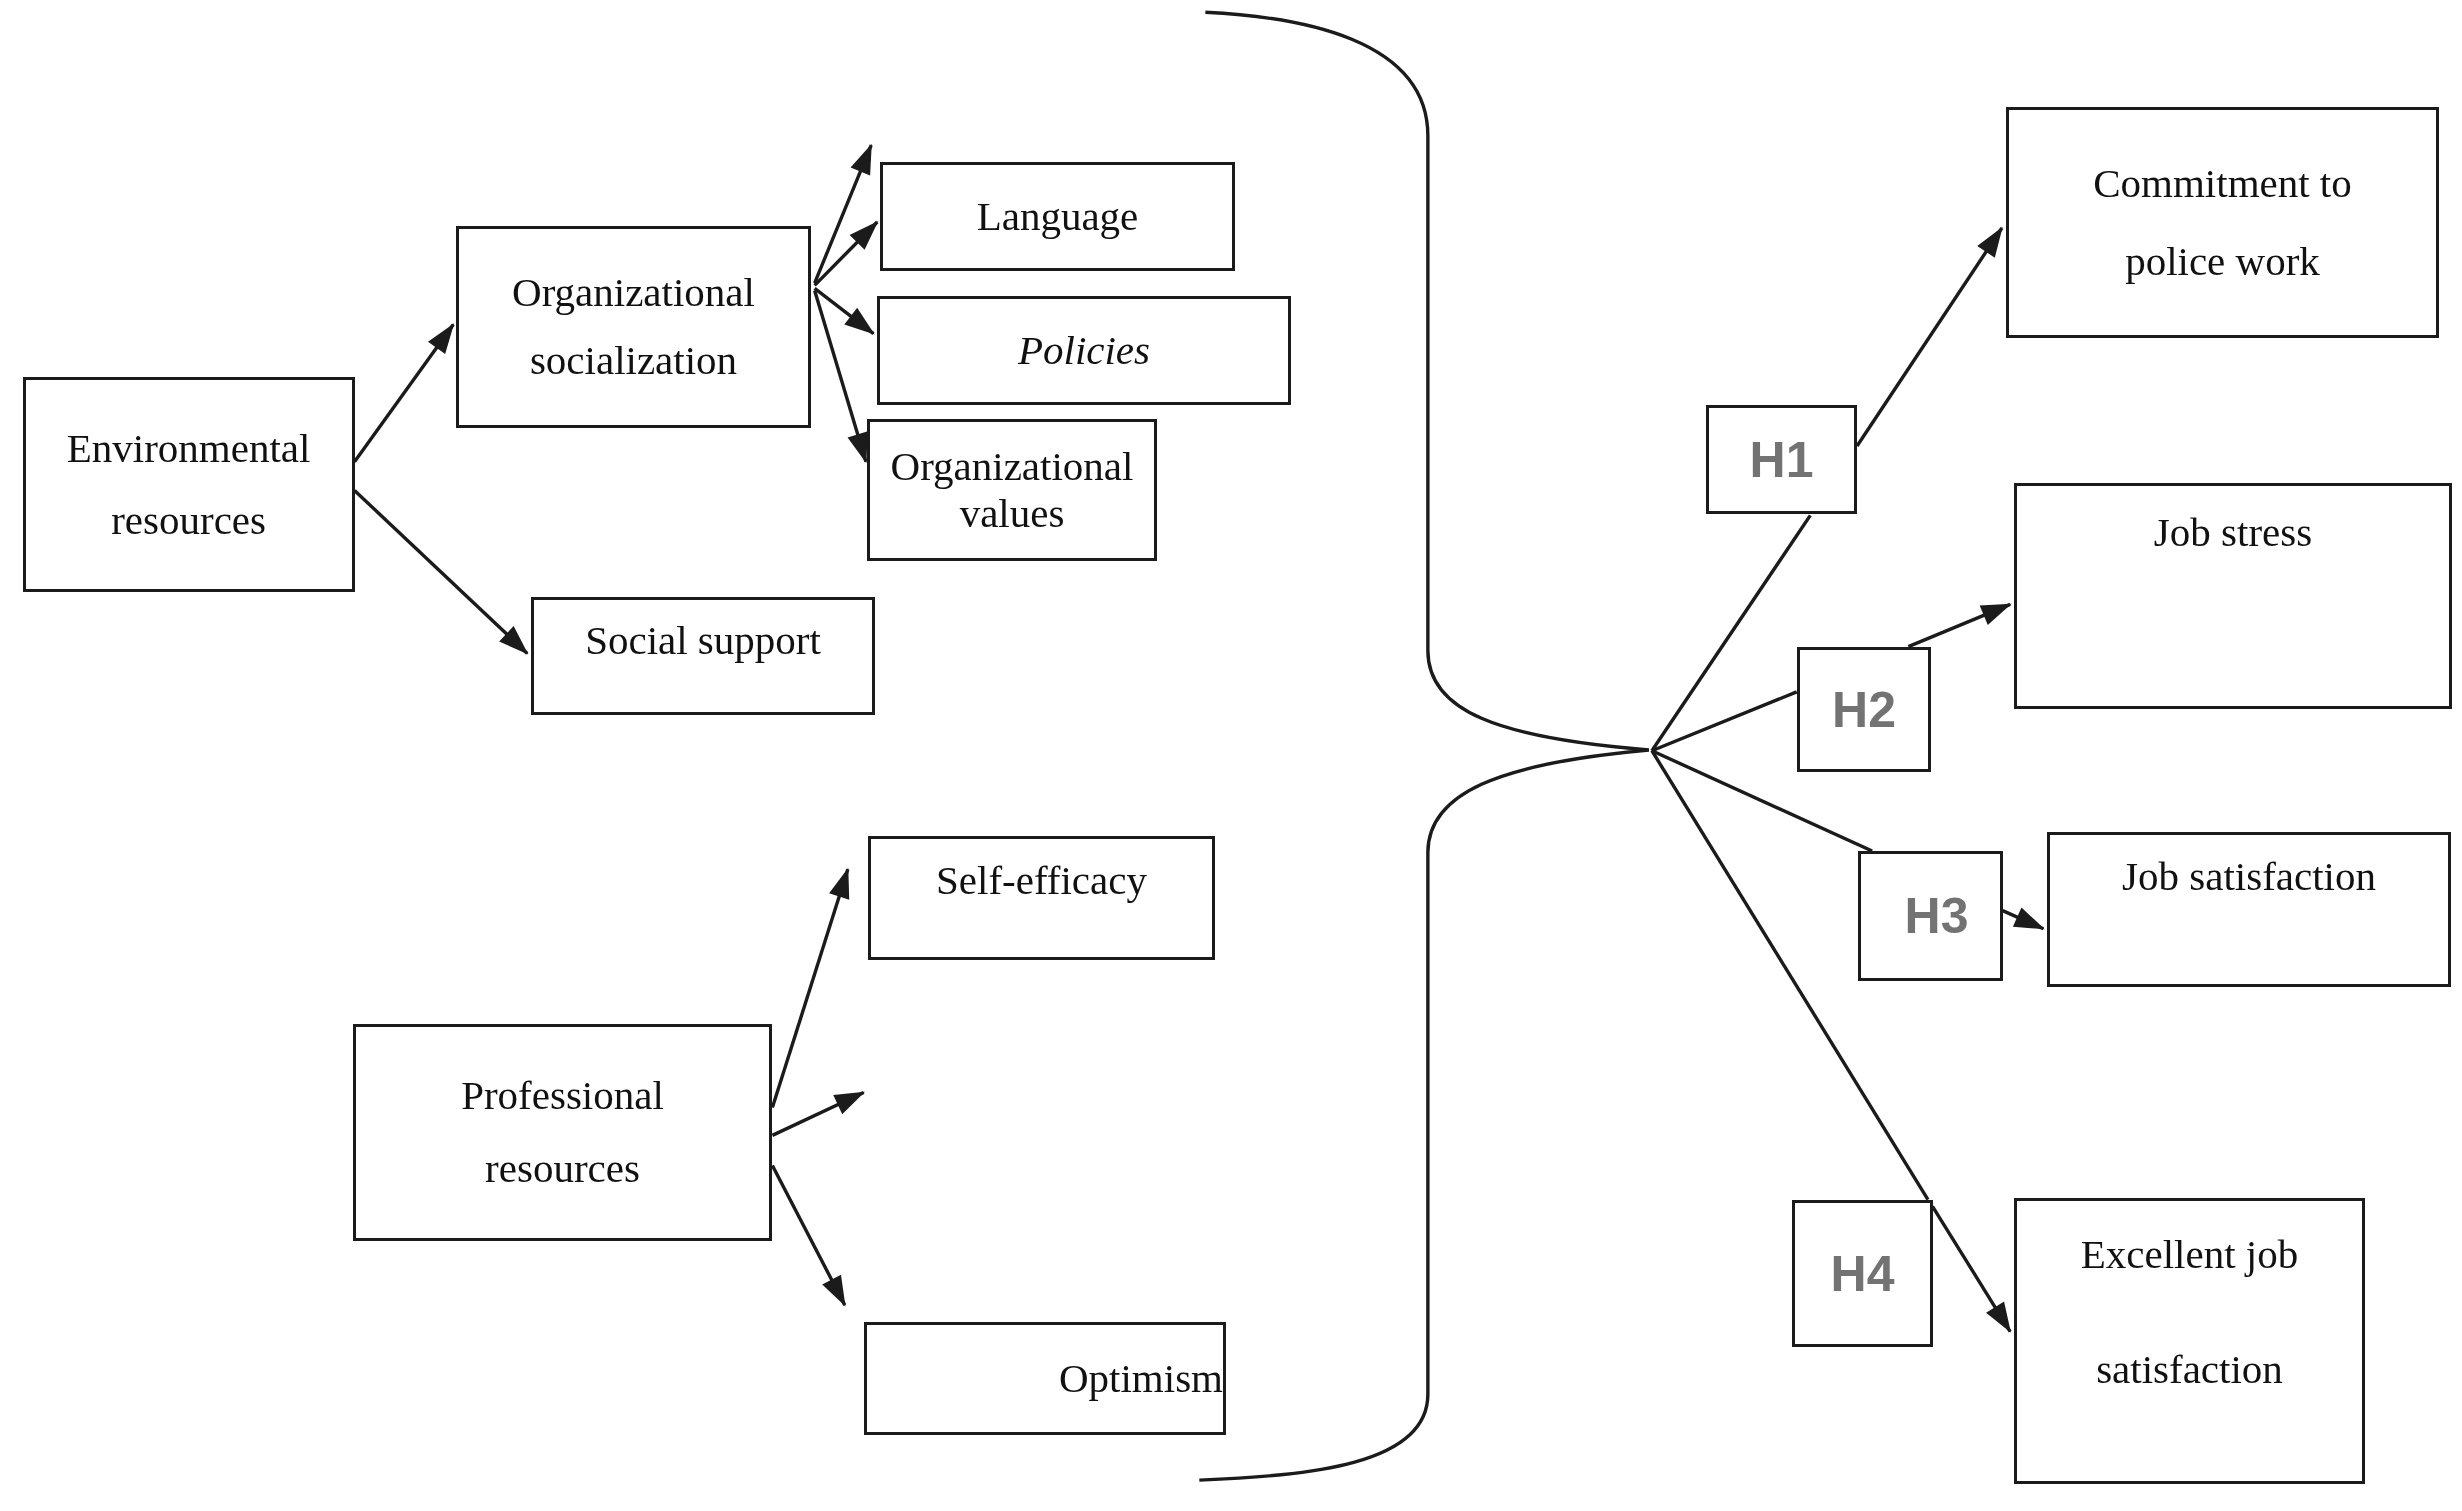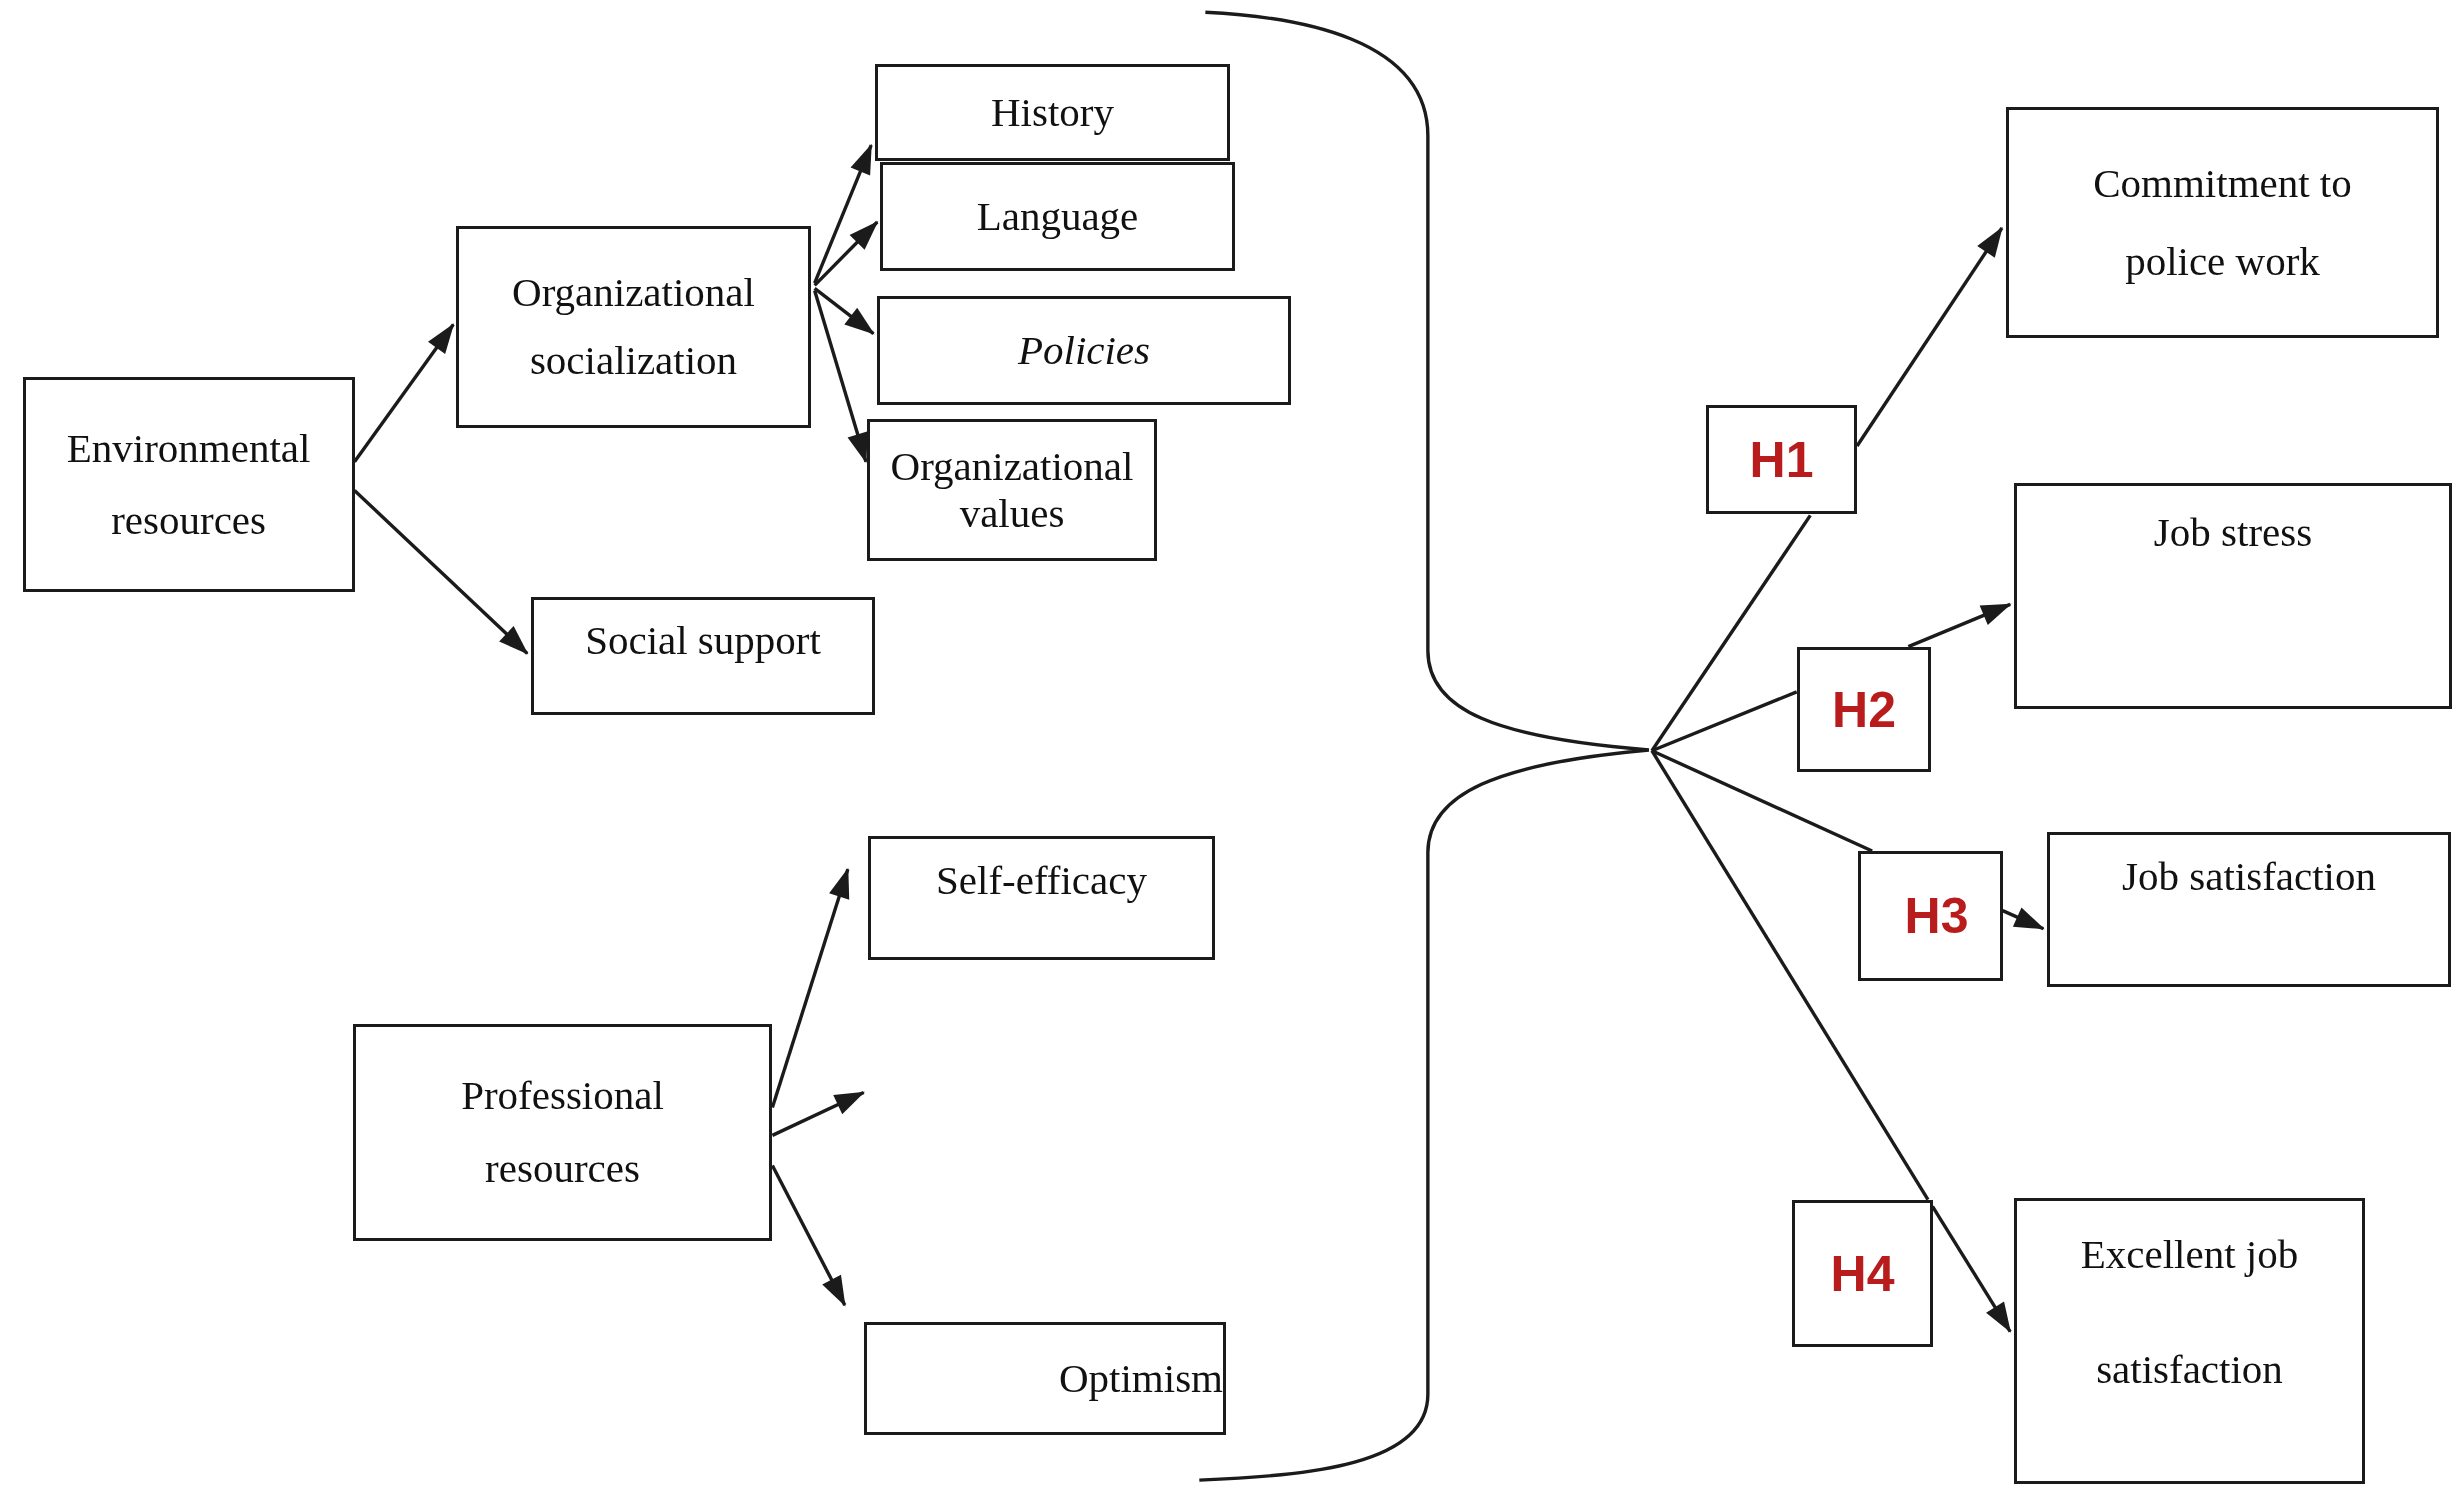--- a/index.html
+++ b/index.html
@@ -45,21 +45,21 @@
     position: absolute;
     background: #ffffff;
     border: 3.8px solid #1b1b1b;
     box-sizing: border-box;
     display: flex;
     align-items: center;
     justify-content: center;
     font-family: "Liberation Sans", sans-serif;
     font-weight: bold;
     font-size: 50px;
-    color: #b91c1c;
+    color: #737373;
     z-index: 1;
   }
   .t { display: block; }
 </style>
 </head>
 <body>
 
 <div class="canvas">
 
   <svg class="connector-layer" viewBox="0 0 3264 2004" xmlns="http://www.w3.org/2000/svg">
@@ -105,23 +105,20 @@
   <div class="box box--spread" style="left:22.6px; top:377px; width:332px; height:215px;">
     <span class="t">Environmental</span>
     <span class="t">resources</span>
   </div>
 
   <div class="box box--spread" style="left:456px; top:226px; width:355px; height:202px;">
     <span class="t">Organizational</span>
     <span class="t">socialization</span>
   </div>
 
-  <div class="box" style="left:875px; top:64px; width:355px; height:97px;">
-    <span class="t">History</span>
-  </div>
 
   <div class="box" style="left:880px; top:162px; width:355px; height:109px;">
     <span class="t">Language</span>
   </div>
 
   <div class="box" style="left:877px; top:296px; width:414px; height:109px;font-style:italic;">
     <span class="t">Policies</span>
   </div>
 
   <div class="box" style="left:867px; top:419px; width:290px; height:142px;">

